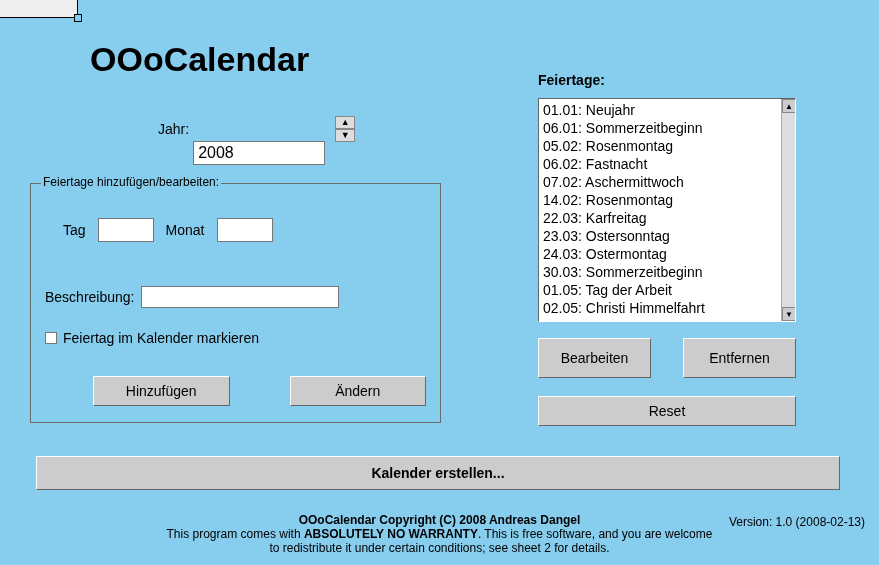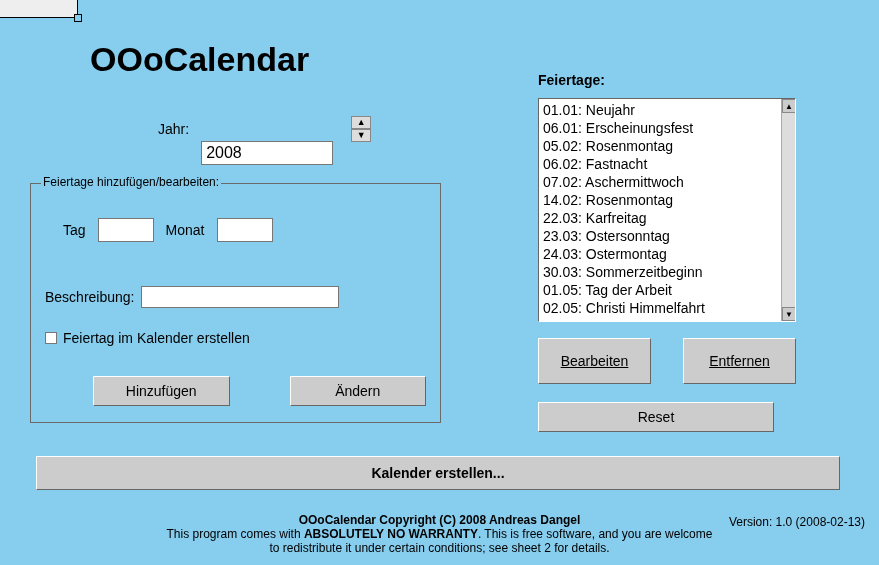--- a/index.html
+++ b/index.html
@@ -38,21 +38,21 @@
 }
 .title {
   font-size: 34px;
   font-weight: bold;
   margin-left: 60px;
   margin-bottom: 14px;
 }
 .year-row {
   display: flex;
   align-items: center;
-  gap: 12px;
+  gap: 4px;
   margin-left: 128px;
   margin-bottom: 18px;
 }
 .year-label { font-size: 14px; }
 .year-input {
   width: 132px;
   height: 24px;
   font-size: 16px;
   padding: 2px 4px;
   border: 1px solid #777;
@@ -163,22 +163,22 @@
   border: 1px solid #888;
   font-size: 8px;
   display: flex;
   align-items: center;
   justify-content: center;
   cursor: pointer;
 }
 .sb-up { top: 0; }
 .sb-down { bottom: 0; }
 .right-btns { display: flex; gap: 32px; margin-top: 16px; }
-.right-btn { width: 113px; height: 46px; text-decoration: underline; }
-.reset-btn { width: 236px; height: 30px; margin-top: 18px; }
+.right-btn { width: 113px; height: 40px; }
+.reset-btn { width: 258px; height: 30px; margin-top: 18px; }
 .wide-btn {
   position: absolute;
   top: 456px;
   left: 36px;
   width: 804px;
   height: 34px;
   font-weight: bold;
 }
 .footer {
   position: absolute;
@@ -225,36 +225,36 @@
       <input class="dm-input" value="" style="">
     </div>
 
     <div class="desc-row">
       <span class="dm-label">Beschreibung:</span>
       <input class="desc-input" value="" style="">
     </div>
 
     <div class="check-row">
       <div class="check"></div>
-      <span class="dm-label">Feiertag im Kalender erstellen</span>
+      <span class="dm-label">Feiertag im Kalender markieren</span>
     </div>
 
     <div class="btn-row">
       <div class="btn">Hinzufügen</div>
       <div class="btn">Ändern</div>
     </div>
   </div>
 </div>
 
 <div class="right-panel">
   <div class="feiertage-label">Feiertage:</div>
   <div class="listbox">
     <div class="listbox-inner" id="holiday-list">
         <div class="list-item">01.01: Neujahr</div>
-        <div class="list-item">06.01: Erscheinungsfest</div>
+        <div class="list-item">06.01: Sommerzeitbeginn</div>
         <div class="list-item">05.02: Rosenmontag</div>
         <div class="list-item">06.02: Fastnacht</div>
         <div class="list-item">07.02: Aschermittwoch</div>
         <div class="list-item">14.02: Rosenmontag</div>
         <div class="list-item">22.03: Karfreitag</div>
         <div class="list-item">23.03: Ostersonntag</div>
         <div class="list-item">24.03: Ostermontag</div>
         <div class="list-item">30.03: Sommerzeitbeginn</div>
         <div class="list-item">01.05: Tag der Arbeit</div>
         <div class="list-item">02.05: Christi Himmelfahrt</div>

